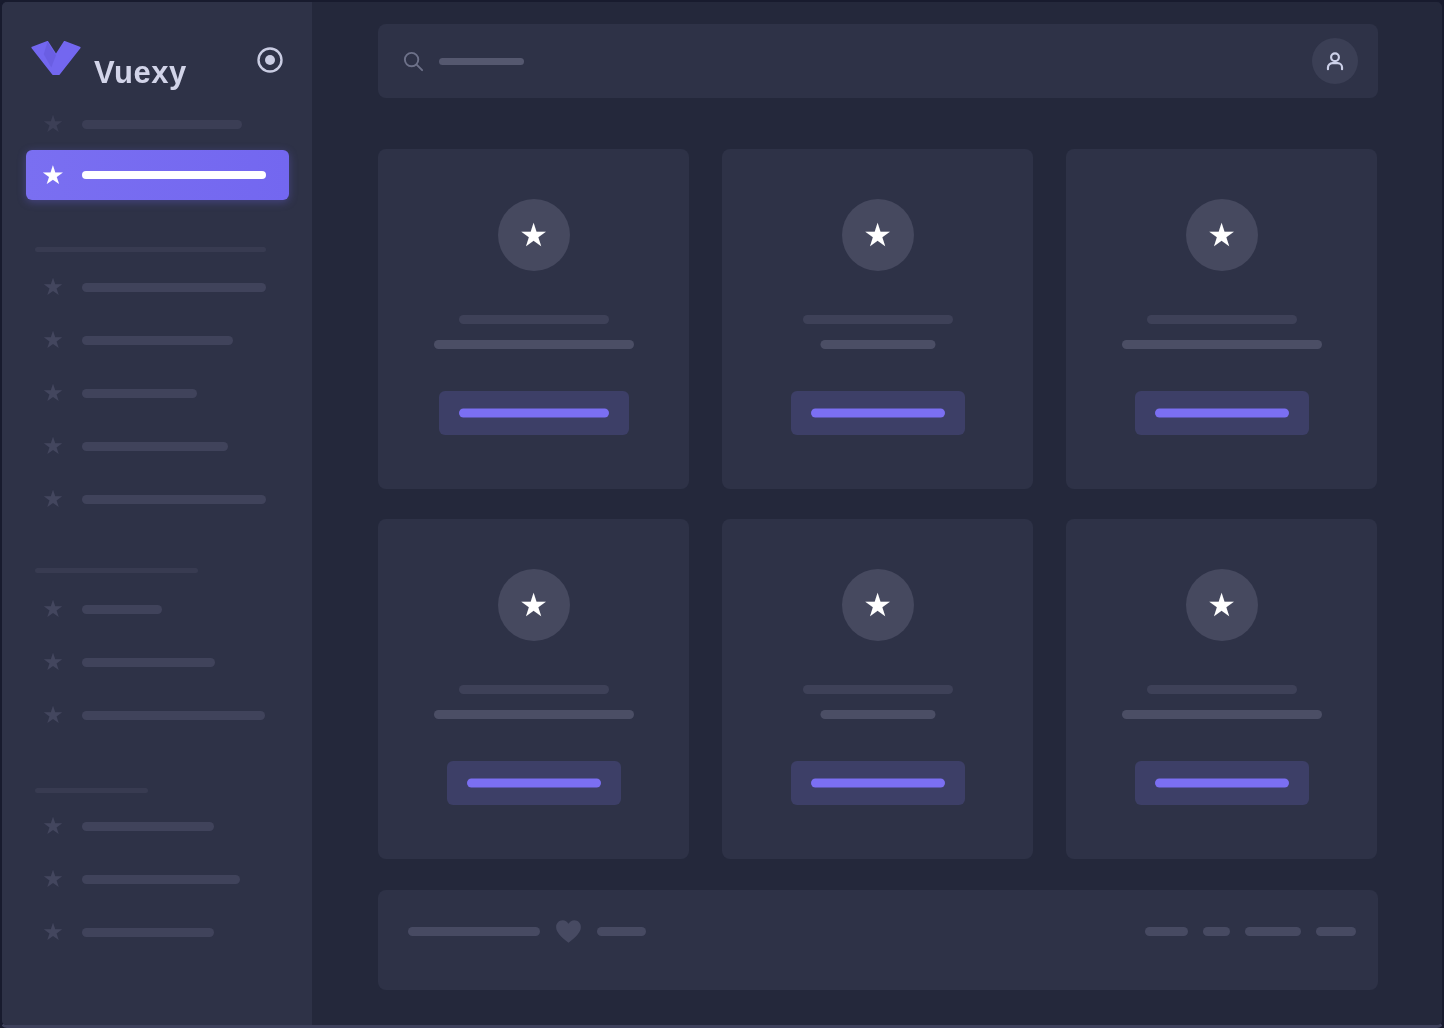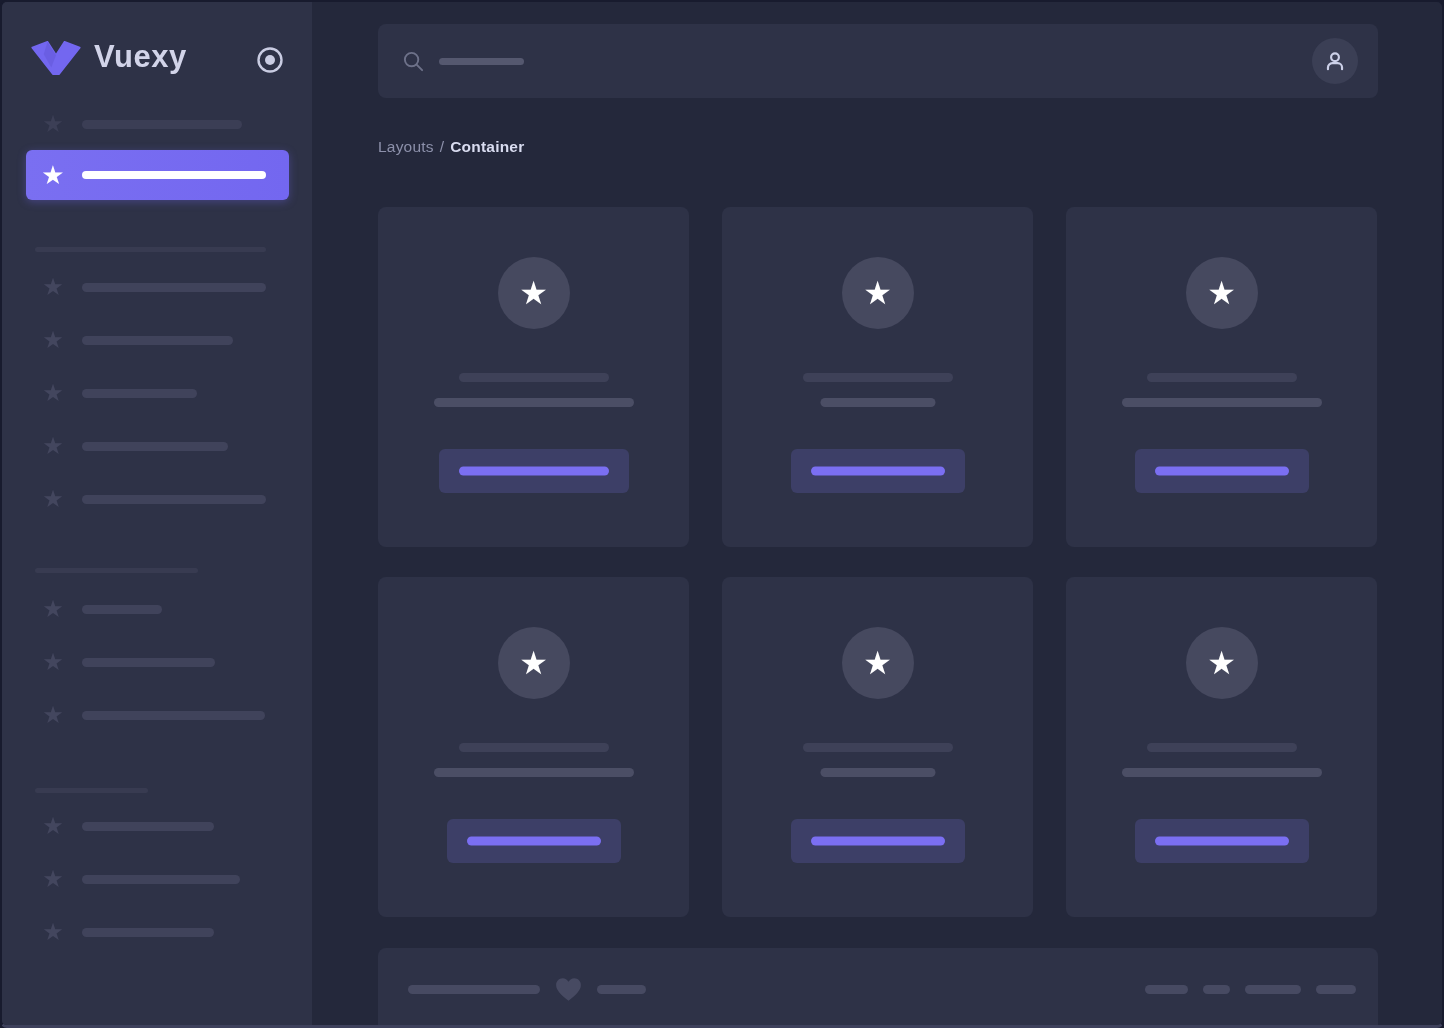--- a/index.html
+++ b/index.html
@@ -5,21 +5,21 @@
   * { box-sizing: border-box; margin: 0; padding: 0; }
   html,body { width:1444px; height:1028px; }
   body { font-family: "Liberation Sans", sans-serif; background:#181b2e; }
 
   .frame { position:relative; width:1444px; height:1028px; background:#24283b;
            border:2px solid #181b2e; border-bottom:3px solid #3e415c; border-radius:7px; overflow:hidden; }
 
   
   .sidebar { position:absolute; left:0; top:0; bottom:0; width:310px; background:#2e3247; }
   .logo-mark { position:absolute; left:29px; top:39px; width:50px; height:34px; }
-  .brand { position:absolute; left:92px; top:38px; font-size:31px; font-weight:700;
+  .brand { position:absolute; left:92px; top:54px; font-size:31px; font-weight:700;
            letter-spacing:.5px; color:#d2d4e9; line-height:34px; }
   .pin-toggle { position:absolute; left:253px; top:43px; width:30px; height:30px; cursor:pointer; }
   .menu { position:absolute; inset:0; }
 
   .menu-row { position:absolute; left:0; right:0; height:24px; }
   .menu-star { position:absolute; left:38px; top:0; width:26px; height:24px; font-size:24px;
                line-height:24px; text-align:center; color:#43465e; }
   .menu-bar { position:absolute; left:80px; top:8px; height:9px; border-radius:5px; background:#40435b; }
   .menu-row.dim .menu-star { color:#3c3f56; }
   .menu-row.dim .menu-bar { background:#3b3e55; }
@@ -151,23 +151,20 @@
         </svg>
         <span class="search-ph" style="width: 85px;"></span>
         <div class="avatar">
           <svg width="26" height="26" viewBox="0 0 24 24">
             <circle cx="12" cy="8.5" r="3.6" fill="none" stroke="#ccd0e8" stroke-width="2"></circle>
             <path d="M5.5,19.5 v-1.5 a4,4 0 0 1 4,-4 h5 a4,4 0 0 1 4,4 v1.5" fill="none" stroke="#ccd0e8" stroke-width="2" stroke-linecap="round"></path>
           </svg>
         </div>
       </div>
 
-      <div class="breadcrumb">
-        <span class="bc-muted">Layouts</span><span class="bc-sep">/</span><span class="bc-current">Container</span>
-      </div>
 
       <div class="grid">
           <div class="card">
             <div class="card-avatar">
               <span class="star">★</span>
             </div>
             <span class="card-bar b1" style="width: 150px;"></span>
             <span class="card-bar b2" style="width: 200px;"></span>
             <div class="card-btn" style="width: 190px;">
               <span class="btn-bar" style="width: 150px;"></span>

